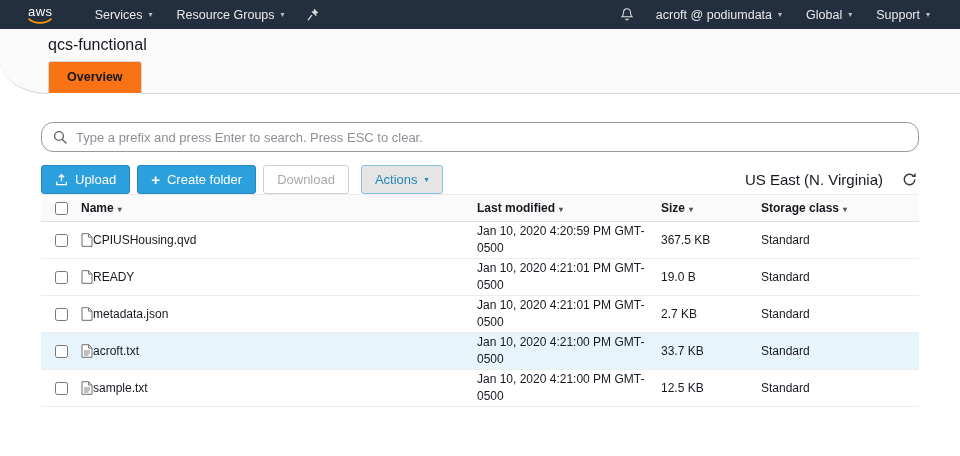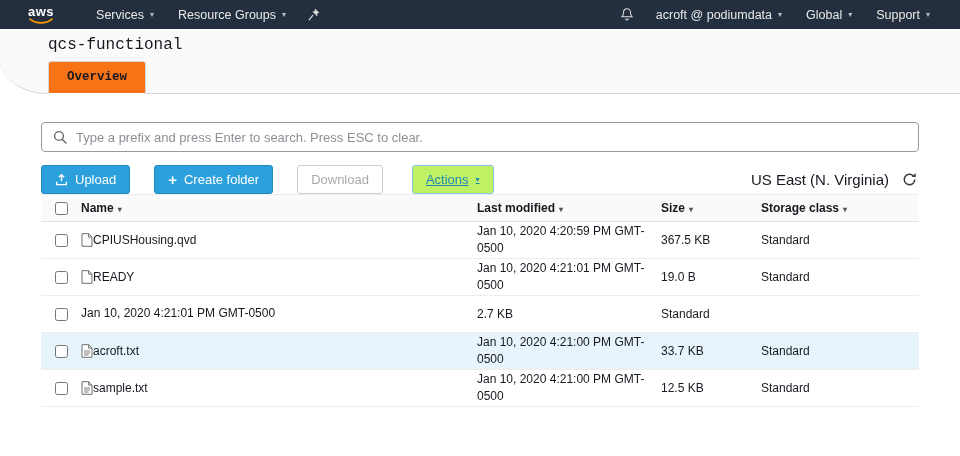--- a/index.html
+++ b/index.html
@@ -16,35 +16,34 @@
   .topbar {
     height: 29px;
     background: #232f3e;
     display: flex;
     align-items: center;
     color: #e9e9e9;
     font-size: 12.5px;
     padding: 0 18px 0 28px;
   }
   .brand { display: flex; flex-direction: column; align-items: center; margin-right: 30px; cursor: pointer; }
-  .brand-text { color: #fff; font-weight: bold; font-size: 13px; line-height: 1; letter-spacing: .5px; }
+  .brand-text { color: #fff; font-weight: normal; font-size: 13px; line-height: 1; letter-spacing: .5px; }
   .nav-item { display: flex; align-items: center; gap: 6px; padding: 0 12px; height: 29px; cursor: pointer; white-space: nowrap; }
   .caret { font-size: 8px; color: #b9bec6; line-height: 1; }
   .pin-wrap { margin-left: 10px; display: flex; align-items: center; }
   .topbar-right { margin-left: auto; display: flex; align-items: center; }
   .bell-wrap { padding: 0 10px; display: flex; align-items: center; cursor: pointer; }
 
   
   .page-head {
     height: 65px;
     background: #fafafa;
     position: relative;
     border-bottom: 1px solid #d5d5d5;
     border-bottom-left-radius: 48px 34px;
-    font-family: Liberation Mono, monospace;
   }
   .page-title { position: absolute; left: 48px; top: 7px; font-size: 16px; color: #16191f; }
   .tab {
     position: absolute;
     left: 48px;
     bottom: -1px;
     z-index: 3;
     background: #f97316;
     border: 1px solid #d5d5d5;
     border-bottom: 1px solid #fff;
@@ -56,21 +55,21 @@
   }
 
   
   .panel { background: #fff; padding: 28px 41px 0; }
 
   .search-wrap { position: relative; }
   .search-input {
     width: 100%;
     height: 30px;
     border: 1px solid #999;
-    border-radius: 4px;
+    border-radius: 12px;
     padding: 0 10px 0 34px;
     font-size: 13px;
     color: #333;
     font-family: inherit;
     outline: none;
     background: #fff;
   }
   .search-input::placeholder { color: #8d9096; }
   .search-icon { position: absolute; left: 12px; top: 8px; line-height: 0; }
 
@@ -80,28 +79,28 @@
     height: 29px;
     border-radius: 3px;
     font-size: 13px;
     display: inline-flex;
     align-items: center;
     gap: 7px;
     padding: 0 13px;
     font-family: inherit;
     cursor: pointer;
     border: 1px solid transparent;
-    margin-right: 24px;
+    margin-right: 7px;
     background: #fff;
   }
   .btn-primary { background: #2ba0dc; border-color: #2389bf; color: #fff; }
   .btn-disabled { background: #fff; border-color: #cfcfcf; color: #aaaaaa; cursor: default; }
-  .btn-outline { background: #bef264; border-color: #85c3e2; color: #2387b8; margin-left: 5px; text-decoration: underline; }
+  .btn-outline { background: #e5e5e5; border-color: #85c3e2; color: #2387b8; margin-left: 5px; }
   .btn .plus { font-size: 15px; font-weight: bold; line-height: 1; }
-  .toolbar-right { margin-left: auto; display: flex; align-items: center; gap: 11px; }
+  .toolbar-right { margin-left: auto; display: flex; align-items: center; gap: 17px; }
   .region-label { font-size: 15px; color: #16191f; }
   .refresh-btn { background: none; border: none; cursor: pointer; line-height: 0; padding: 2px; }
 
   
   .viewing-bar {
     margin-top: 14px;
     background: #fafafa;
     height: 22px;
     display: flex;
     align-items: center;
@@ -266,20 +265,27 @@
     </div>
     <div class="cell-date">Jan 10, 2020 4:21:01 PM GMT-0500</div>
     <div>19.0 B</div>
     <div>Standard</div>
   </div>
 
   <div class="grid-row trow">
     <div class="cell-check">
         <input type="checkbox" style="">
       </div>
+    <div class="cell-name">
+      <span class="file-ic"><svg width="12" height="14" viewBox="0 0 12 14">
+            <path d="M1 .7h6.6L11 4.1v9.2H1z" fill="#fff" stroke="#6f6f6f"></path>
+            <path d="M7.6.7v3.4H11" fill="none" stroke="#6f6f6f"></path>
+          </svg></span>
+      <span>metadata.json</span>
+    </div>
     <div class="cell-date">Jan 10, 2020 4:21:01 PM GMT-0500</div>
     <div>2.7 KB</div>
     <div>Standard</div>
   </div>
 
   <div class="grid-row trow selected">
     <div class="cell-check">
         <input type="checkbox" style="">
       </div>
     <div class="cell-name">

